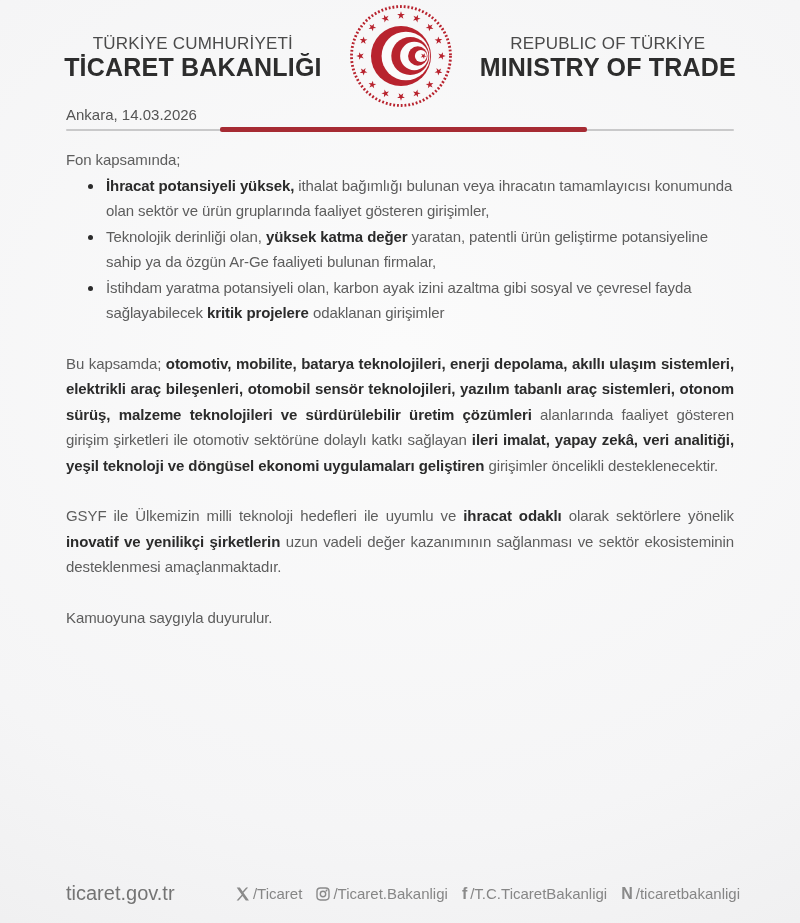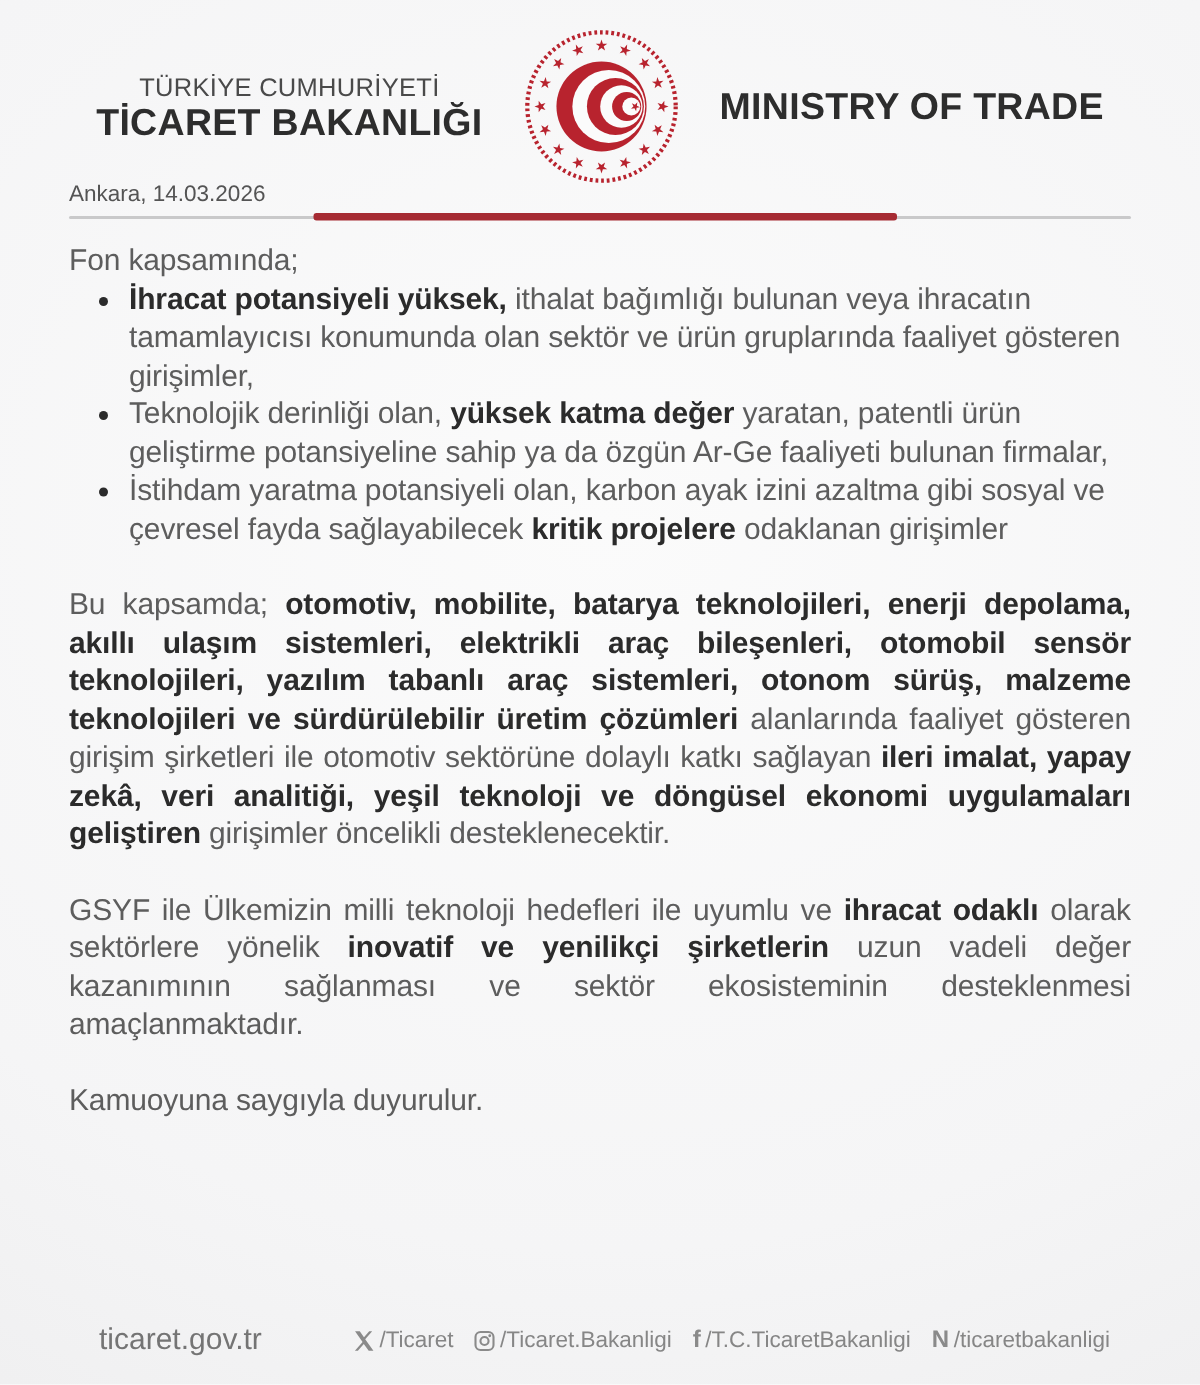--- a/index.html
+++ b/index.html
@@ -5,36 +5,36 @@
   html,body { margin:0; padding:0; }
   body {
     width:800px; height:923px;
     font-family:"Liberation Sans", sans-serif;
     -webkit-font-smoothing:antialiased;
   }
   .page {
     position:relative; width:800px; height:923px; overflow:hidden;
     background: radial-gradient(130% 95% at 50% 38%, #fbfbfb 0%, #f5f5f6 55%, #eaeaeb 100%);
   }
-  .content { padding:0 46px; }
+  .content { padding:0 66px; }
 
   
-  .header { display:flex; justify-content:center; align-items:center; gap:26px; padding-top:18px; }
+  .header { display:flex; justify-content:center; align-items:center; gap:26px; padding-top:3px; }
   .hdr-block { text-align:center; white-space:nowrap; }
   .hdr-line1 { font-size:17px; color:#4a4a4a; letter-spacing:.2px; line-height:22px; }
   .hdr-line2 { font-size:25px; font-weight:700; color:#2d2d2d; letter-spacing:.2px; line-height:24px; }
   .logo svg { width:106px; height:106px; display:block; }
 
   .dateline { font-size:15px; color:#545454; margin-top:-3px; }
   .divider { position:relative; height:6px; margin-top:4px; }
   .divider .bar-gray { position:absolute; top:1.5px; left:0; right:0; height:2.5px; background:#c9c9ca; border-radius:2px; }
   .divider .bar-red  { position:absolute; top:0;   left:23%; width:55%; height:5px; background:#a62b33; border-radius:2px; }
 
   
-  .body-text { margin-top:14px; font-size:20px; line-height:25.5px; color:#5d5d5d; letter-spacing:-0.1px; }
+  .body-text { margin-top:14px; font-size:15px; line-height:25.5px; color:#5d5d5d; letter-spacing:-0.1px; }
   .body-text b { color:#2b2b2b; }
   ul.points { margin:0; padding-left:38px; }
   ul.points li { padding-left:2px; }
   ul.points li::marker { color:#2b2b2b; }
   .para { margin:25px 0 0 0; text-align:justify; }
   .sign-off { margin-top:25px; }
 
   
   .footer { position:absolute; left:66px; right:60px; bottom:18px; display:flex; justify-content:space-between; align-items:center; }
   .website { font-size:20px; color:#747474; }
@@ -83,20 +83,21 @@
         <circle cx="65.5" cy="60" r="27.5" fill="#fbfbfb"></circle>
         <circle cx="70.5" cy="60" r="21.5" fill="#b8232e"></circle>
         <circle cx="75" cy="60" r="16" fill="#fbfbfb"></circle>
         <circle cx="79" cy="60" r="11" fill="#b8232e"></circle>
         <circle cx="82.5" cy="60" r="6.8" fill="#fbfbfb"></circle>
         <use href="#emb-star" transform="translate(85.5 60) scale(0.78) rotate(98)"></use>
       </svg>
     </div>
 
     <div class="hdr-block">
+      <div class="hdr-line1">REPUBLIC OF TÜRKİYE</div>
       <div class="hdr-line2">MINISTRY OF TRADE</div>
     </div>
   </div>
 
   <div class="content">
     <div class="dateline">Ankara, 14.03.2026</div>
     <div class="divider">
       <div class="bar-gray"></div>
       <div class="bar-red"></div>
     </div>

